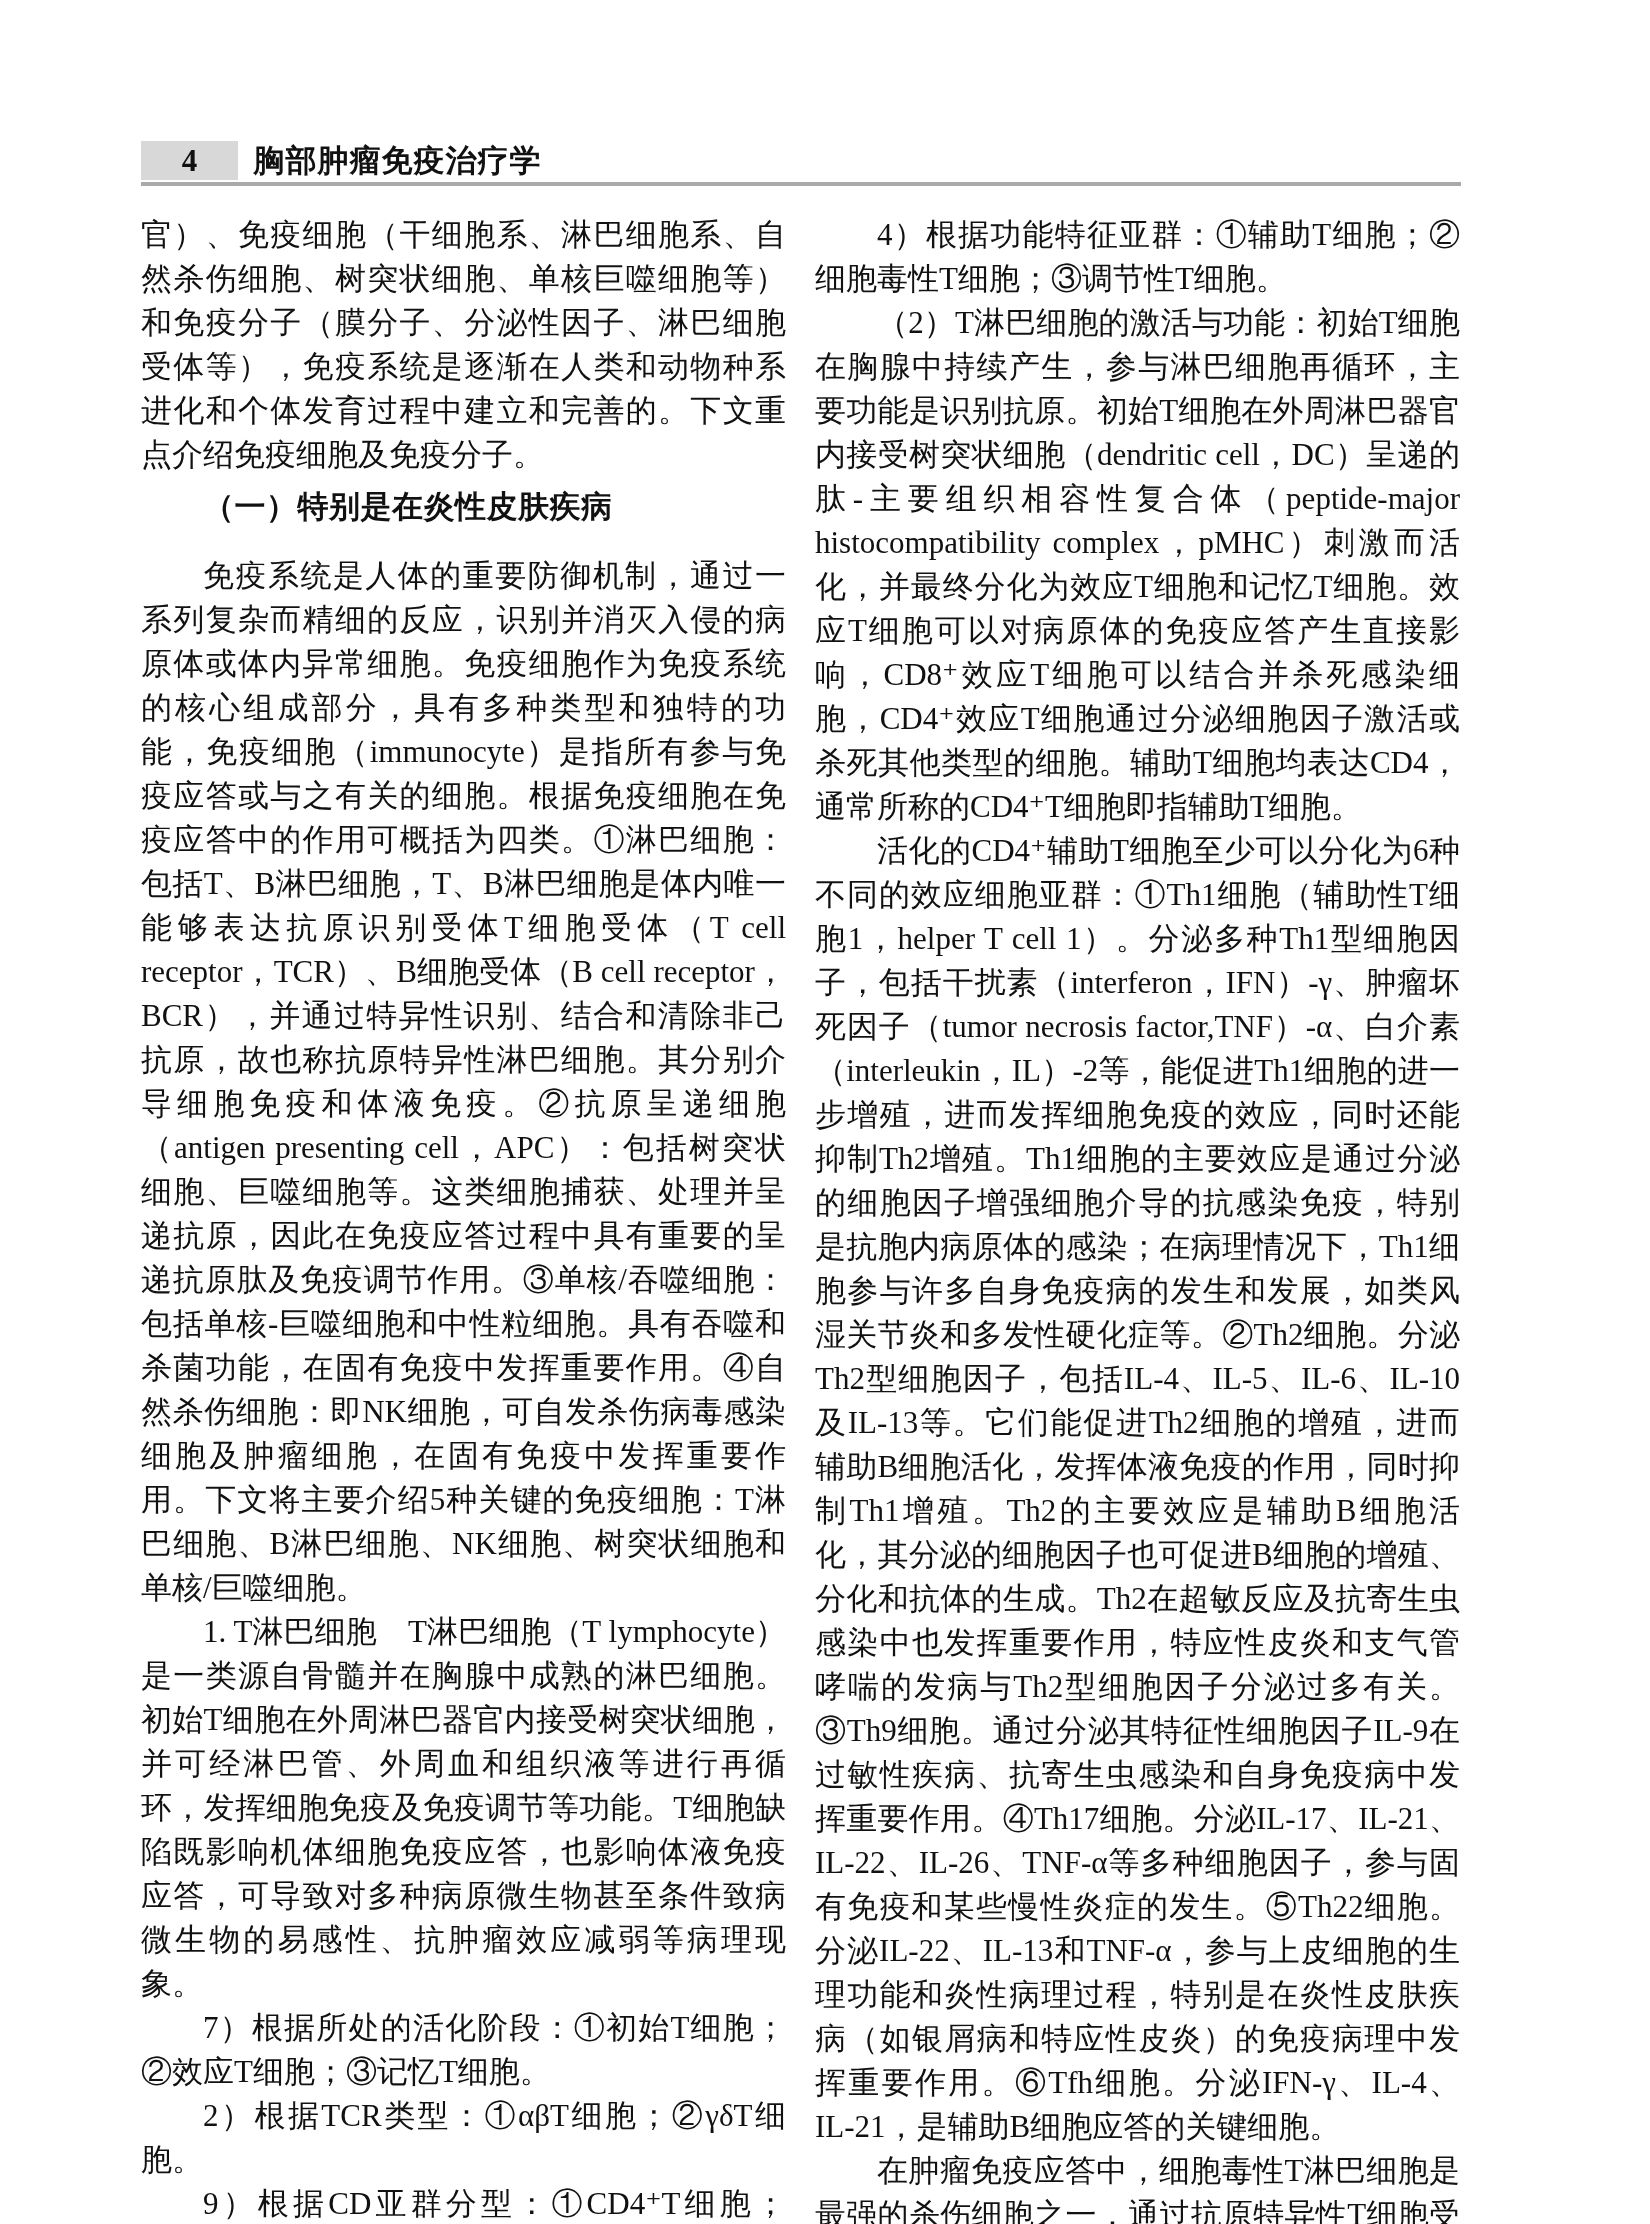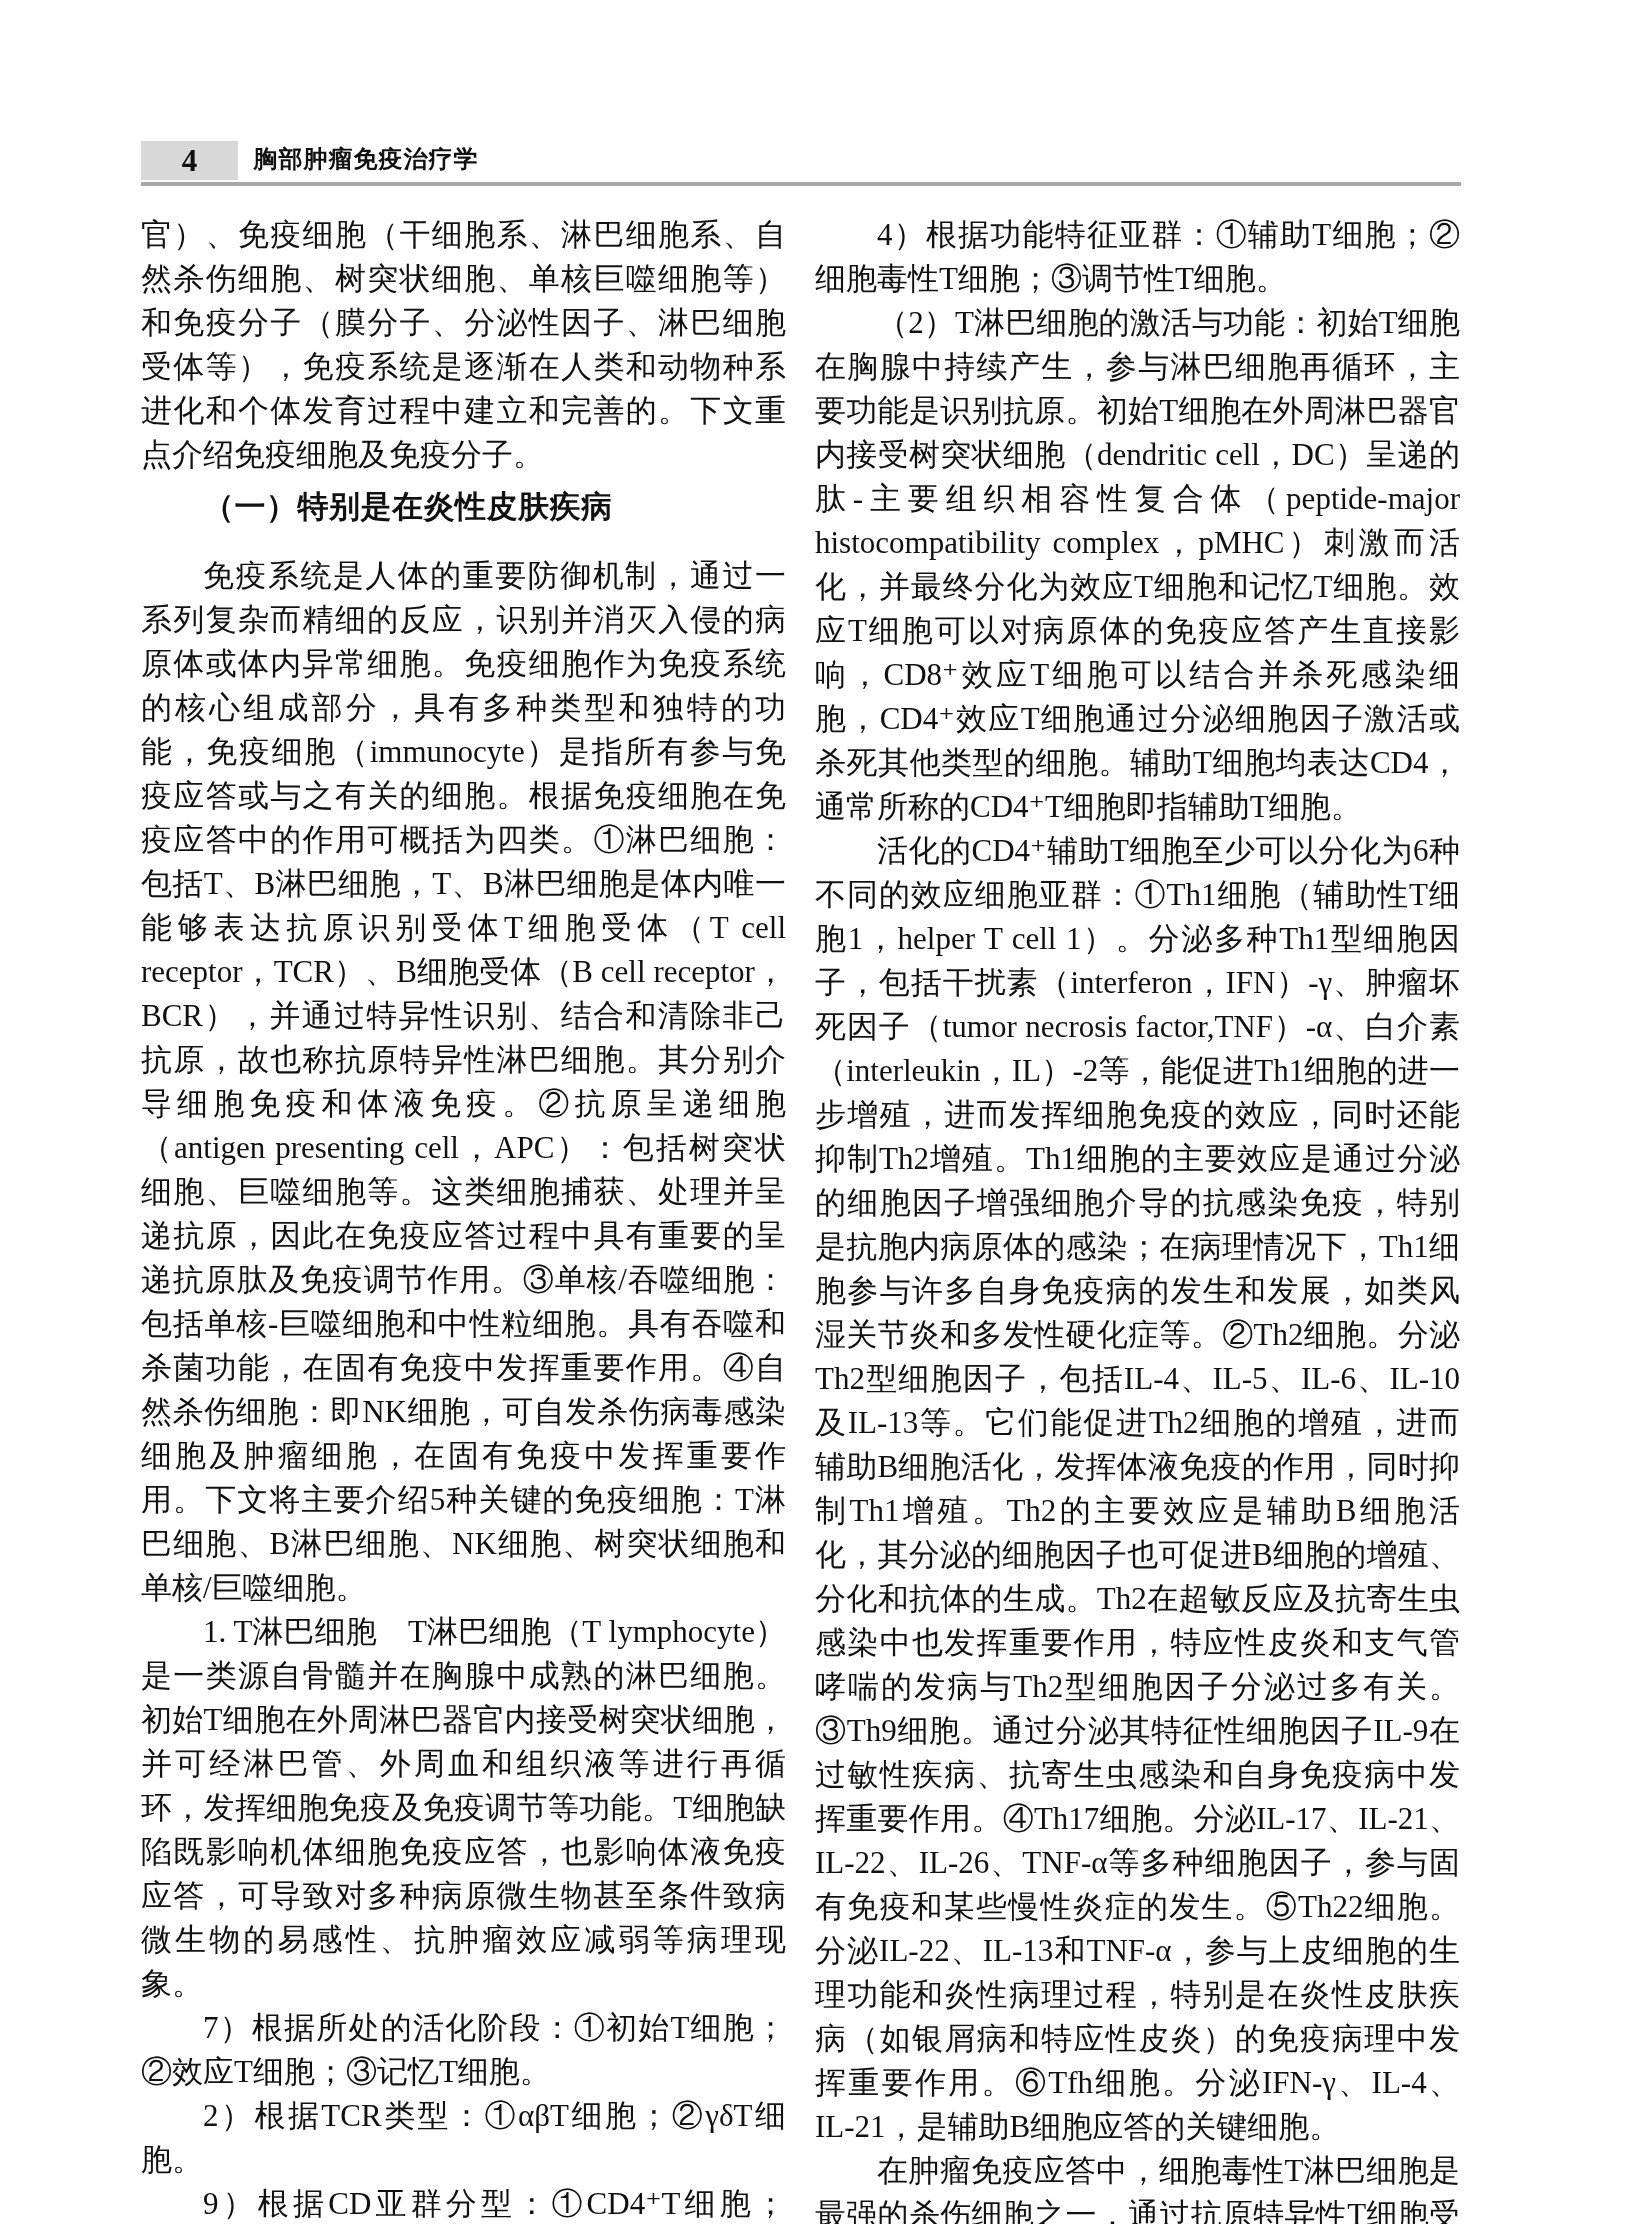--- a/index.html
+++ b/index.html
@@ -32,24 +32,24 @@
     height: 39px;
     background: #d8d8d8;
     text-align: center;
     font-size: 31px;
     font-weight: bold;
     line-height: 39px;
     font-family: "Liberation Serif", "DejaVu Serif", serif;
   }
   .book-title {
     margin-left: 15.5px;
-    font-size: 24px;
+    font-size: 31px;
     font-weight: bold;
     line-height: 39px;
-    font-family: Liberation Mono, monospace;
+    font-family: Liberation Sans, sans-serif;
     letter-spacing: 1px;
   }
   .columns {
     display: flex;
     gap: 29px;
     margin-top: 27px;
   }
   .col {
     width: 645px;
     font-size: 31px;

